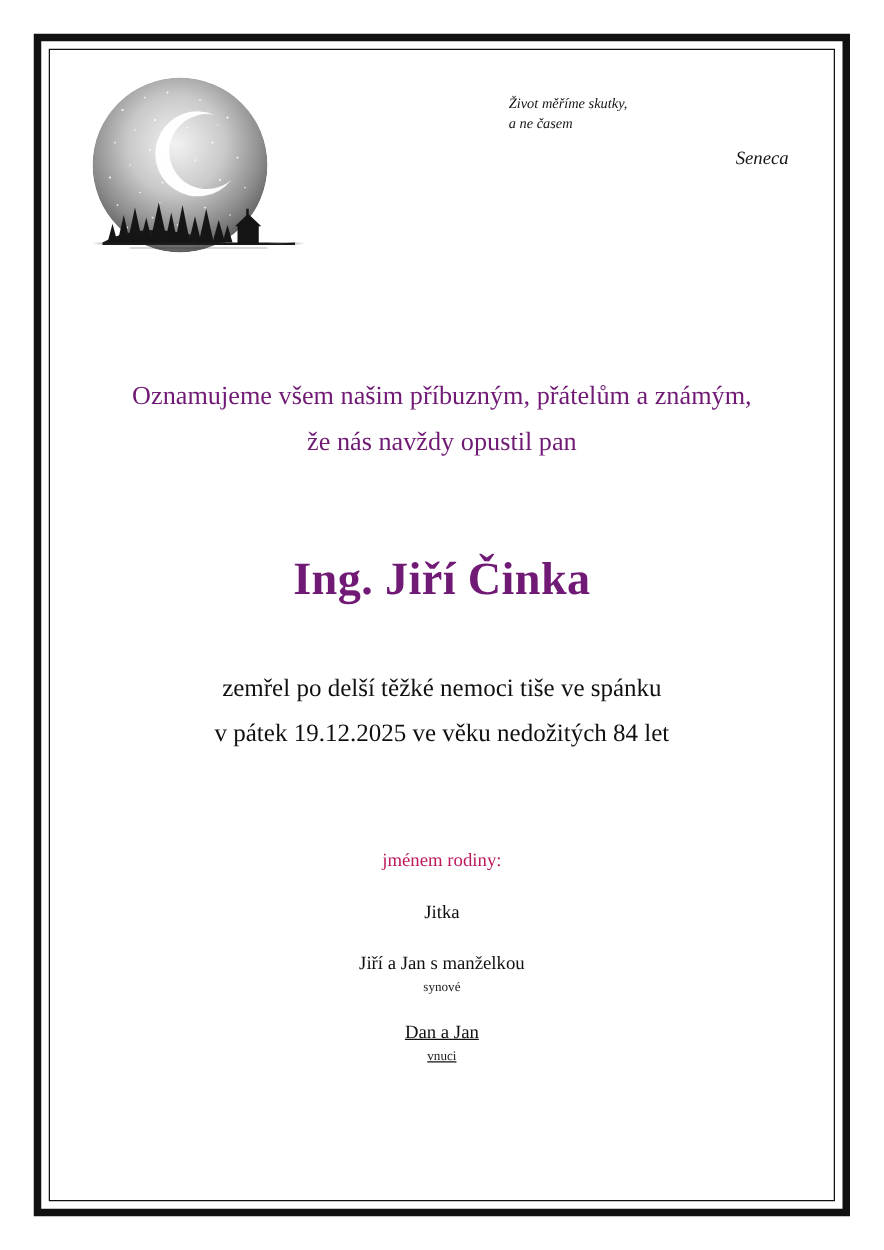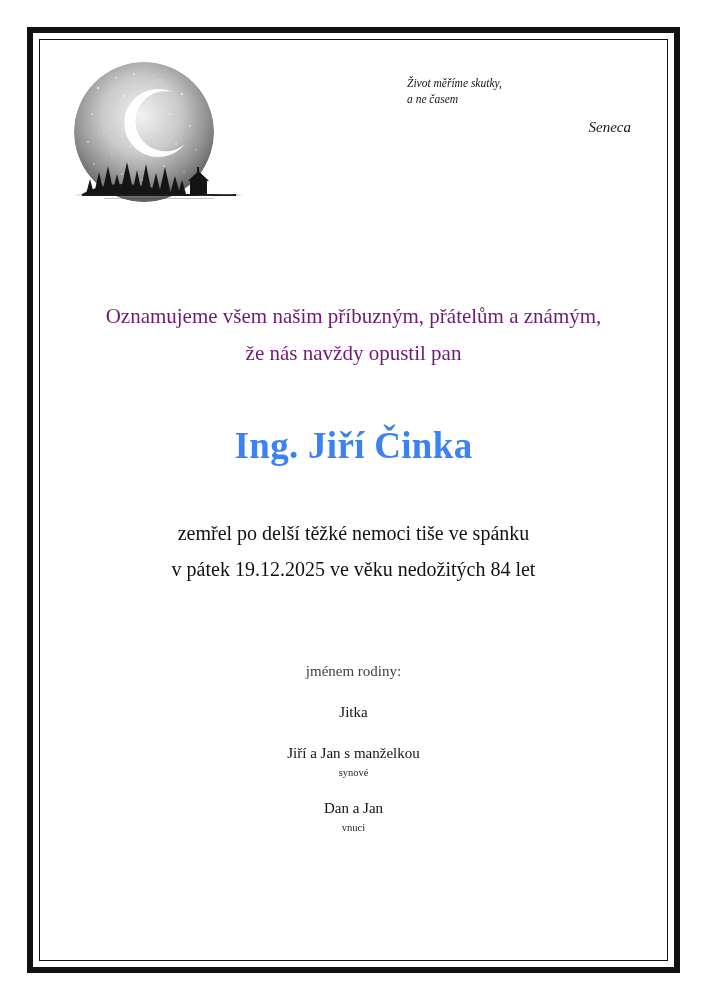--- a/index.html
+++ b/index.html
@@ -96,54 +96,55 @@
     text-align: center;
     font-size: 21px;
     line-height: 1.75;
     color: #701a75;
   }
   .announce .line {
     display: block;
   }
 
   .deceased-name {
-    margin-top: 52px;
+    margin-top: 70px;
     text-align: center;
     font-size: 37px;
     font-weight: bold;
     letter-spacing: 0.3px;
-    color: #3b82f6;
+    color: #701a75;
   }
 
   .circumstance {
     margin-top: 48px;
     text-align: center;
     font-size: 20px;
     line-height: 1.8;
     color: #111111;
   }
   .circumstance .line {
     display: block;
   }
 
   
   .family {
     margin-top: 76px;
     text-align: center;
   }
   .family-intro {
     font-size: 15px;
-    color: #404040;
+    color: #be185d;
     margin-bottom: 22px;
   }
   .family-group {
     margin-bottom: 20px;
   }
   .family-group:last-child {
     margin-bottom: 0;
+    text-decoration: underline;
   }
   .family-names {
     font-size: 15px;
     color: #111111;
     line-height: 1.4;
   }
   .family-relation {
     font-size: 10.5px;
     color: #222222;
     margin-top: 3px;

